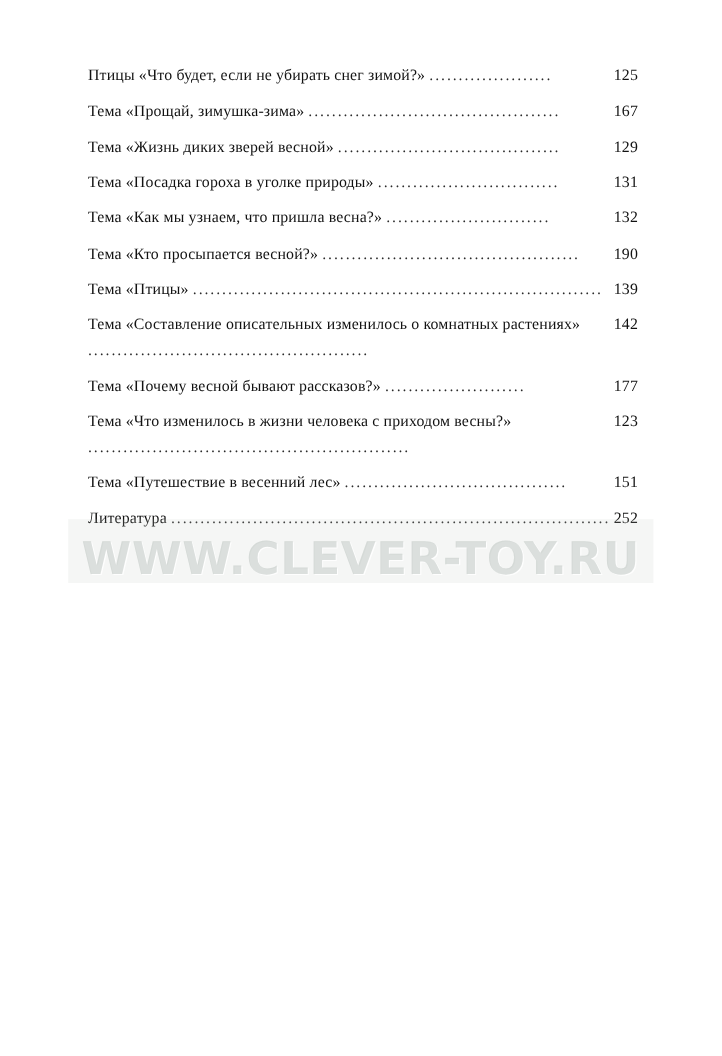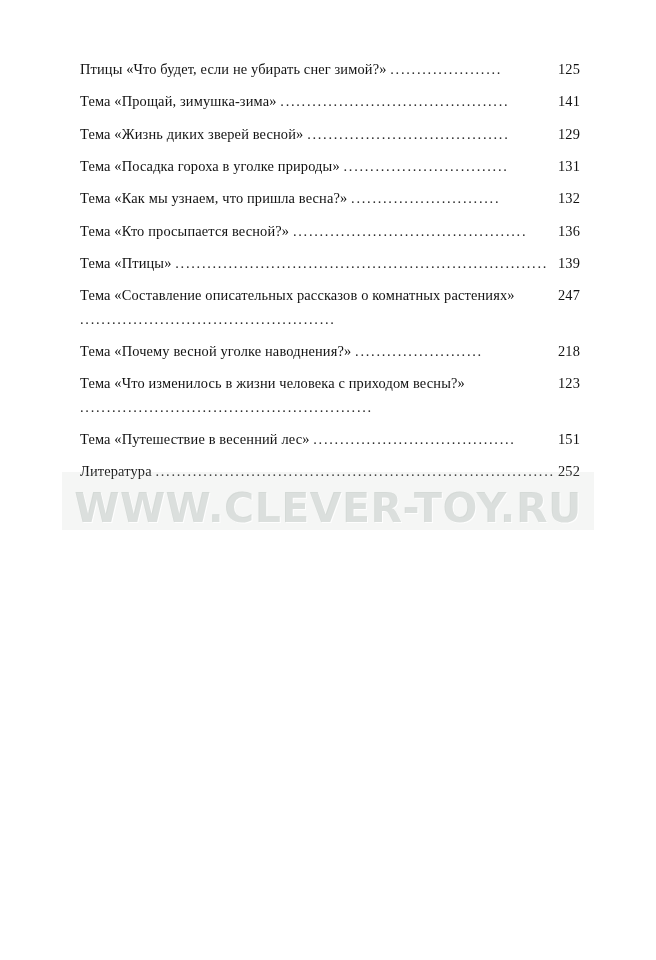--- a/index.html
+++ b/index.html
@@ -101,42 +101,42 @@
 </head>
 <body>
 
 <div class="page">
 
   <div class="toc" id="toc-list">
       <div class="toc-entry">
         <span class="entry-inner"><span class="entry-page">125</span><span class="entry-title">Птицы «Что будет, если не убирать снег зимой?»</span> <span class="entry-dots">.....................</span></span>
       </div>
       <div class="toc-entry">
-        <span class="entry-inner"><span class="entry-page">141</span><span class="entry-title">Тема «Прощай, зимушка-зима»</span> <span class="entry-dots">...........................................</span></span>
+        <span class="entry-inner"><span class="entry-page">167</span><span class="entry-title">Тема «Прощай, зимушка-зима»</span> <span class="entry-dots">...........................................</span></span>
       </div>
       <div class="toc-entry">
         <span class="entry-inner"><span class="entry-page">129</span><span class="entry-title">Тема «Жизнь диких зверей весной»</span> <span class="entry-dots">......................................</span></span>
       </div>
       <div class="toc-entry">
         <span class="entry-inner"><span class="entry-page">131</span><span class="entry-title">Тема «Посадка гороха в уголке природы»</span> <span class="entry-dots">...............................</span></span>
       </div>
       <div class="toc-entry">
         <span class="entry-inner"><span class="entry-page">132</span><span class="entry-title">Тема «Как мы узнаем, что пришла весна?»</span> <span class="entry-dots">............................</span></span>
       </div>
       <div class="toc-entry">
-        <span class="entry-inner"><span class="entry-page">136</span><span class="entry-title">Тема «Кто просыпается весной?»</span> <span class="entry-dots">............................................</span></span>
+        <span class="entry-inner"><span class="entry-page">190</span><span class="entry-title">Тема «Кто просыпается весной?»</span> <span class="entry-dots">............................................</span></span>
       </div>
       <div class="toc-entry">
         <span class="entry-inner"><span class="entry-page">139</span><span class="entry-title">Тема «Птицы»</span> <span class="entry-dots">......................................................................</span></span>
       </div>
       <div class="toc-entry">
-        <span class="entry-inner"><span class="entry-page">247</span><span class="entry-title">Тема «Составление описательных рассказов о комнатных растениях»</span> <span class="entry-dots">................................................</span></span>
+        <span class="entry-inner"><span class="entry-page">142</span><span class="entry-title">Тема «Составление описательных изменилось о комнатных растениях»</span> <span class="entry-dots">................................................</span></span>
       </div>
       <div class="toc-entry">
-        <span class="entry-inner"><span class="entry-page">218</span><span class="entry-title">Тема «Почему весной уголке наводнения?»</span> <span class="entry-dots">........................</span></span>
+        <span class="entry-inner"><span class="entry-page">177</span><span class="entry-title">Тема «Почему весной бывают рассказов?»</span> <span class="entry-dots">........................</span></span>
       </div>
       <div class="toc-entry">
         <span class="entry-inner"><span class="entry-page">123</span><span class="entry-title">Тема «Что изменилось в жизни человека с приходом весны?»</span> <span class="entry-dots">.......................................................</span></span>
       </div>
       <div class="toc-entry">
         <span class="entry-inner"><span class="entry-page">151</span><span class="entry-title">Тема «Путешествие в весенний лес»</span> <span class="entry-dots">......................................</span></span>
       </div>
       <div class="toc-entry">
         <span class="entry-inner"><span class="entry-page">252</span><span class="entry-title">Литература</span> <span class="entry-dots">...........................................................................</span></span>
       </div>

